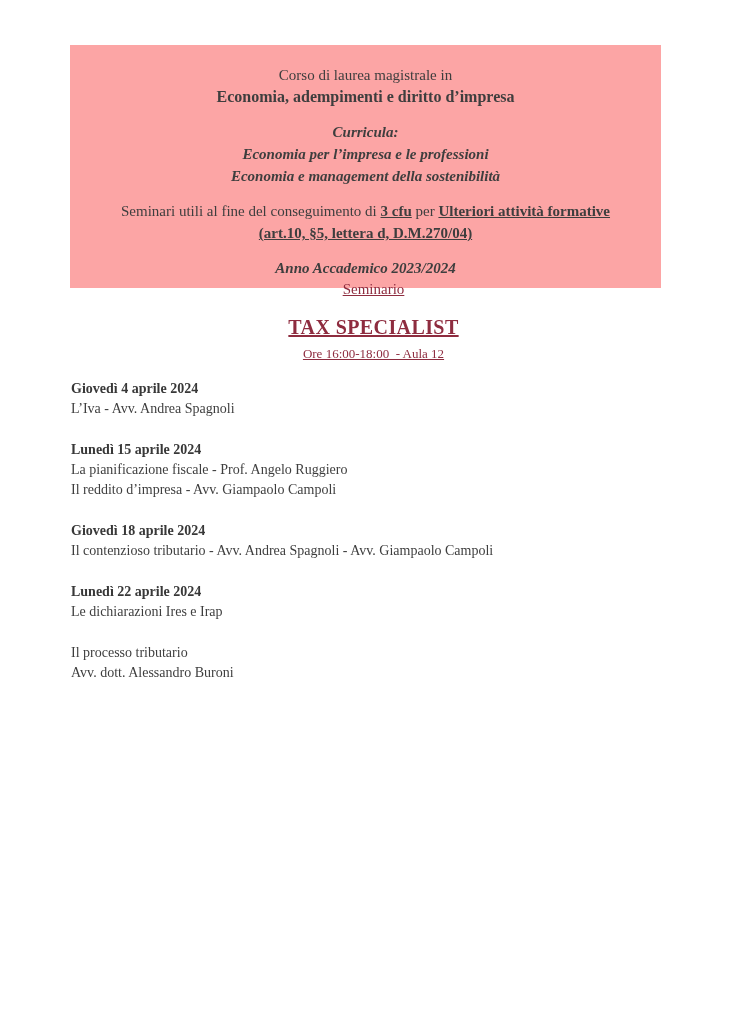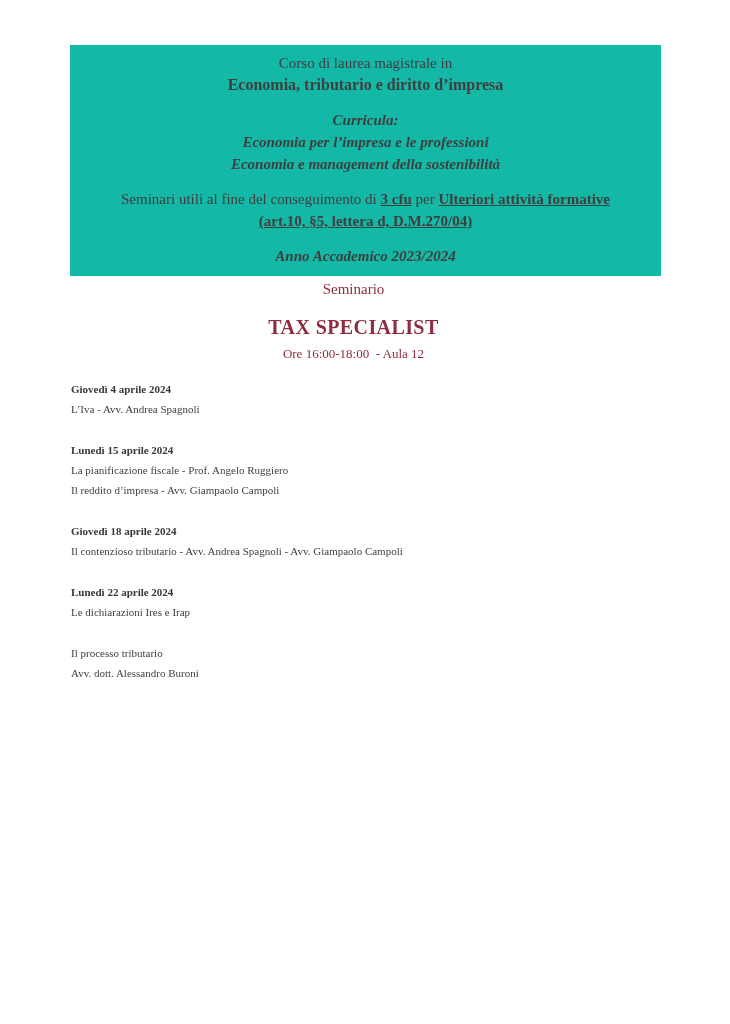--- a/index.html
+++ b/index.html
@@ -10,39 +10,40 @@
     background: #ffffff;
     font-family: "Liberation Serif", "DejaVu Serif", serif;
     color: #3e3e3e;
     overflow: hidden;
   }
   .header-box {
     position: absolute;
     left: 70px;
     top: 45px;
     width: 571px;
-    background: #14b8a6;
-    padding: 7px 10px 9px 10px;
+    background: #fca5a5;
+    padding: 19px 10px 9px 10px;
     text-align: center;
   }
   .h-line {
     margin: 0;
     font-size: 15px;
     line-height: 22px;
   }
   .h-line.degree { font-size: 16px; font-weight: bold; }
   .bold { font-weight: bold; text-decoration: underline; }
   .bold-italic { font-weight: bold; font-style: italic; }
   .gap-top { margin-top: 13px; }
   .seminar-block {
     position: absolute;
-    left: 58px;
+    left: 78px;
     top: 278px;
     width: 591px;
     text-align: center;
+    text-decoration: underline;
   }
   .sem-label {
     margin: 0;
     font-size: 15px;
     line-height: 22px;
   }
   .sem-title {
     margin: 16px 0 0 0;
     font-size: 20px;
     font-weight: bold;
@@ -55,31 +56,31 @@
     line-height: 22px;
     white-space: pre-wrap;
   }
   .schedule {
     position: absolute;
     left: 71px;
     top: 379px;
     width: 600px;
   }
   .entry { margin: 0 0 21px 0; }
-  .entry p { margin: 0; font-size: 11px; line-height: 20px; }
+  .entry p { margin: 0; font-size: 14px; line-height: 20px; }
   .entry .date { font-weight: bold; color: #383838; }
 </style>
 </head>
 <body>
 
 <div class="page">
 
   <div class="header-box">
     <p class="h-line">Corso di laurea magistrale in</p>
-    <p class="h-line degree">Economia, tributario e diritto d’impresa</p>
+    <p class="h-line degree">Economia, adempimenti e diritto d’impresa</p>
     <p class="h-line bold-italic gap-top">Curricula:</p>
     <p class="h-line bold-italic">Economia per l’impresa e le professioni</p>
     <p class="h-line bold-italic">Economia e management della sostenibilità</p>
     <p class="h-line gap-top"><span>Seminari utili al fine del conseguimento di </span><span class="bold">3 cfu</span><span> per </span><span class="bold">Ulteriori attività formative</span></p>
     <p class="h-line bold">(art.10, §5, lettera d, D.M.270/04)</p>
     <p class="h-line bold-italic gap-top">Anno Accademico 2023/2024</p>
   </div>
 
   <div class="seminar-block" style="color:#8e2c3f;">
     <p class="sem-label">Seminario</p>

